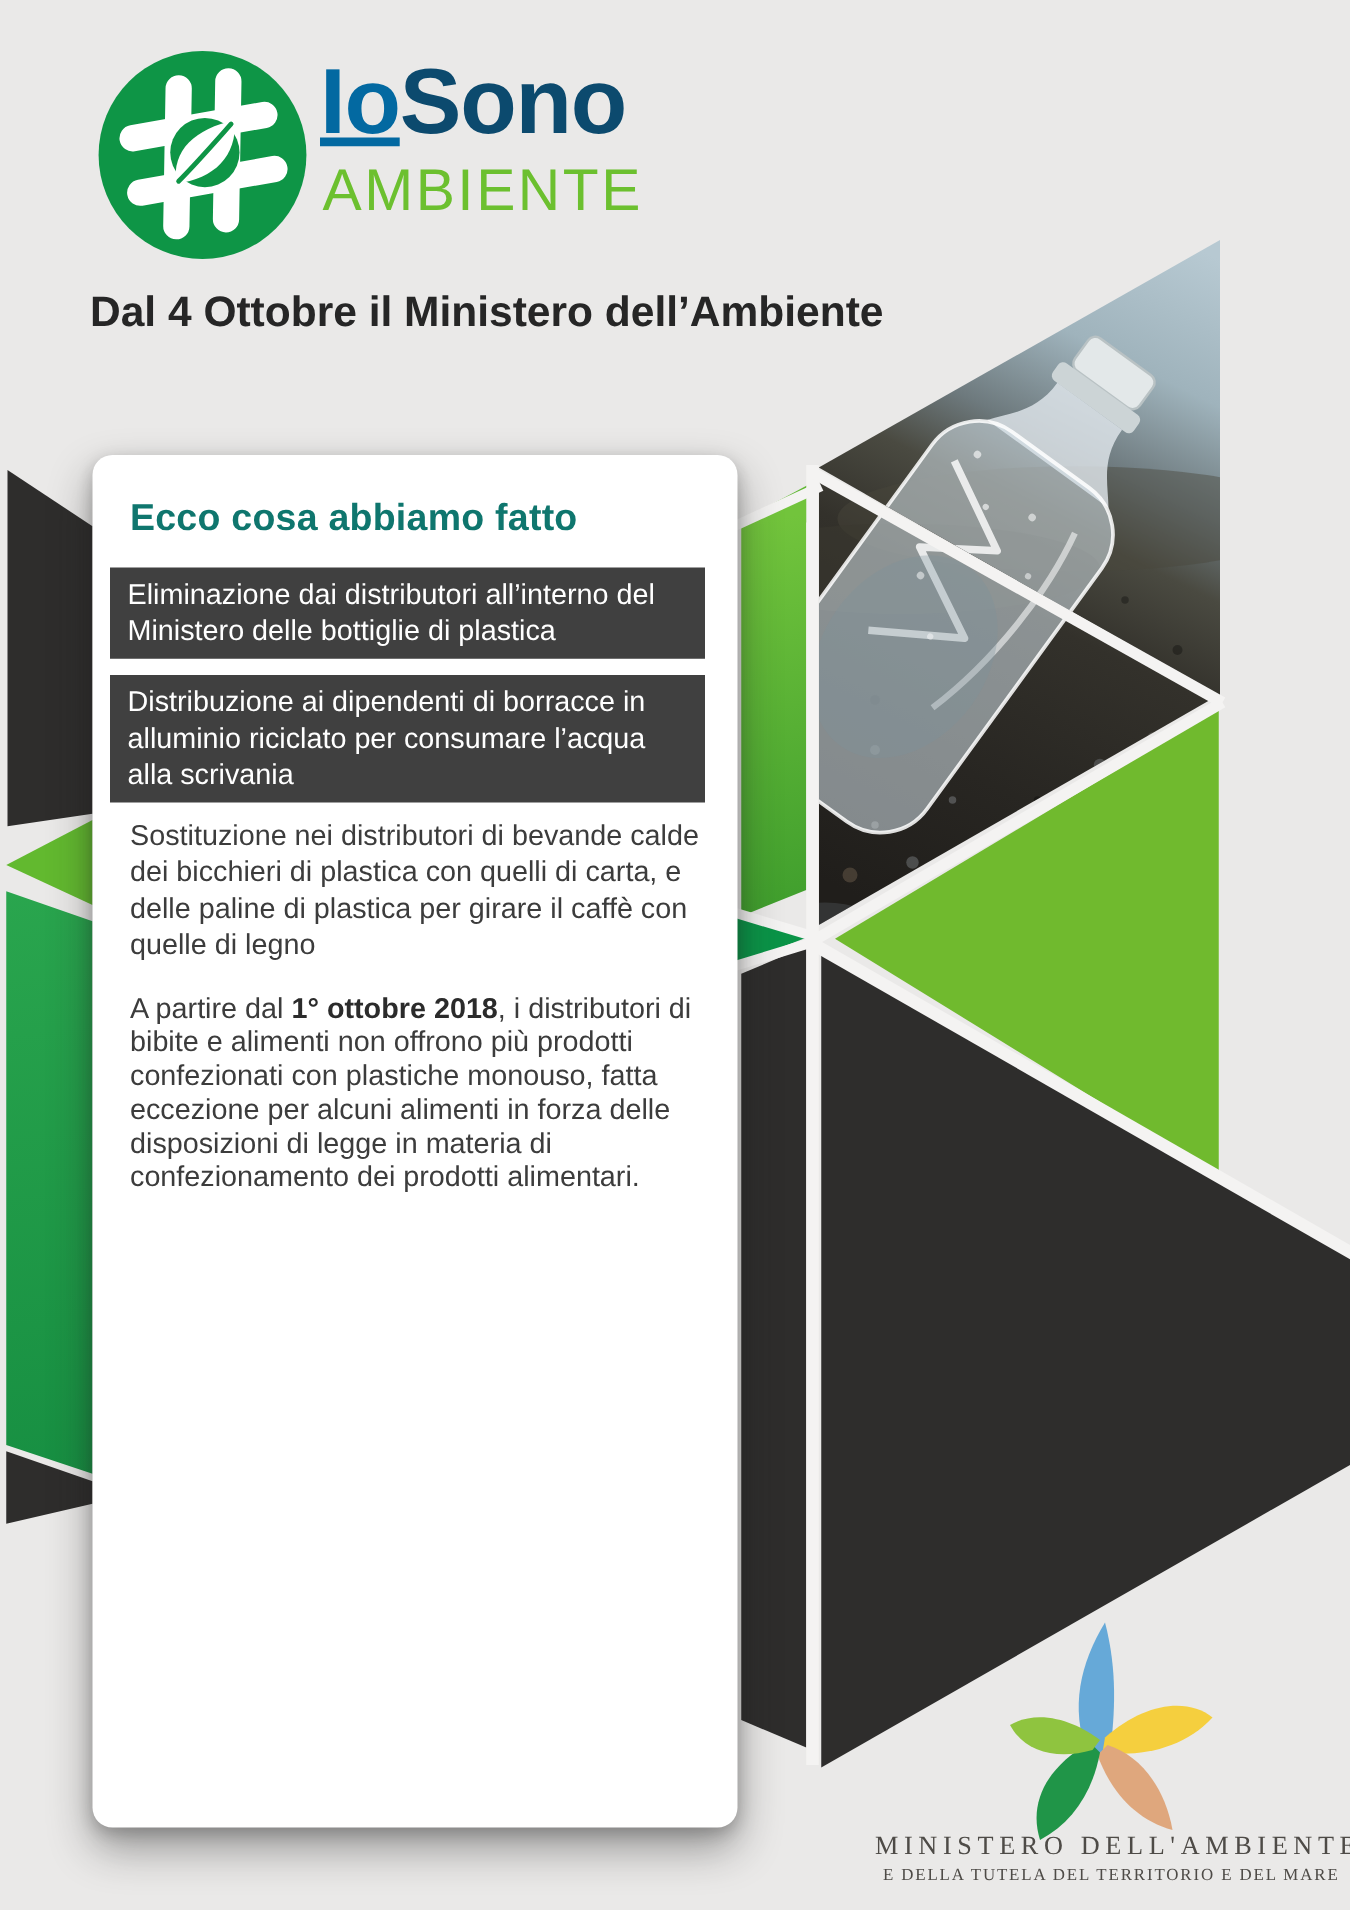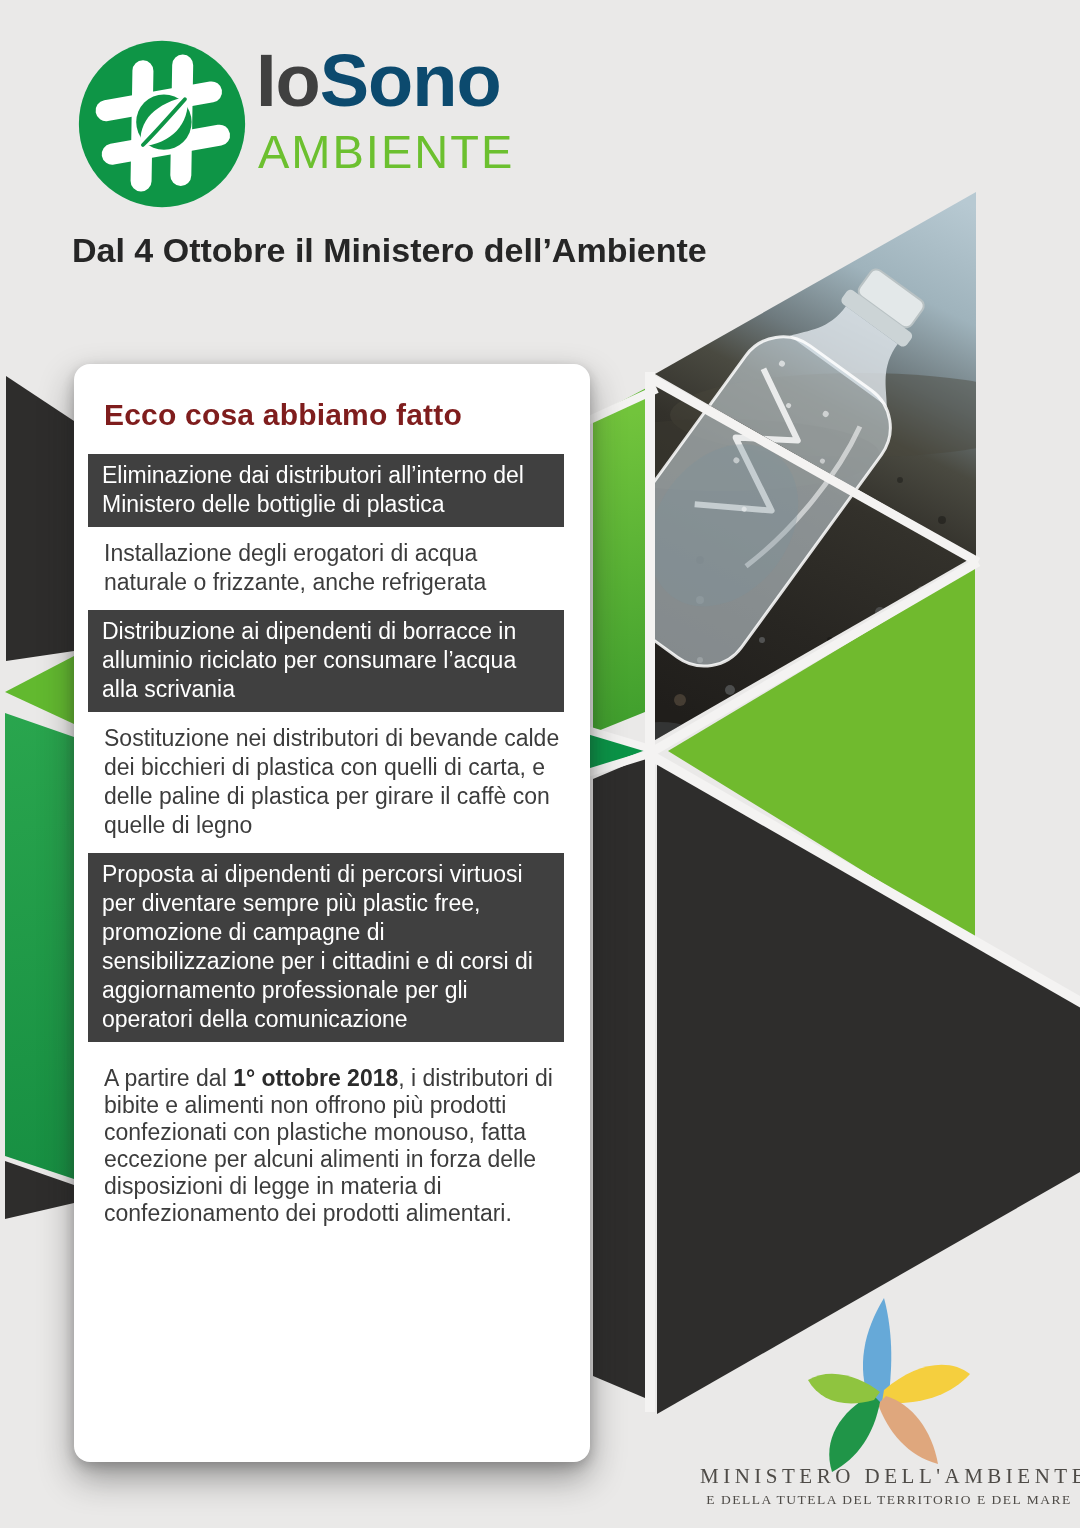--- a/index.html
+++ b/index.html
@@ -6,35 +6,35 @@
   body{
     width:1080px;height:1528px;position:relative;overflow:hidden;
     background:#eae9e8;
     font-family:"Liberation Sans","DejaVu Sans",sans-serif;
     -webkit-font-smoothing:antialiased;
   }
   .abs{position:absolute;}
   
   #hash-logo{left:76px;top:38px;width:172px;height:172px;}
   #logo-line1{left:256px;top:44px;font-size:74px;font-weight:800;letter-spacing:-1px;line-height:1;}
-  #logo-line1 .lt{color:#404040;}
+  #logo-line1 .lt{color:#0369a1;text-decoration:underline;}
   #logo-line1 .dk{color:#0c4a6e;}
   #logo-line2{left:258px;top:128px;font-size:47px;font-weight:400;letter-spacing:2px;color:#6cc02f;line-height:1;}
   
   #headline{left:72px;top:226px;width:800px;font-weight:800;font-size:34px;line-height:48px;color:#262626;}
   #headline .grn{color:#149b47;letter-spacing:.5px;}
   
   #bgshapes{left:0;top:0;width:1080px;height:1528px;}
   
   #card{
     left:74px;top:364px;width:516px;height:1098px;background:#ffffff;border-radius:16px;
     box-shadow:0 16px 34px rgba(30,30,30,.42),0 4px 12px rgba(30,30,30,.22);
     padding:34px 26px 0 30px;box-sizing:border-box;
   }
-  #card h2{margin:0 0 22px 0;font-size:30px;font-weight:800;color:#7f1d1d;letter-spacing:.2px;}
+  #card h2{margin:0 0 22px 0;font-size:30px;font-weight:800;color:#0f766e;letter-spacing:.2px;}
   .item{font-size:23px;line-height:29px;color:#3c3c3c;margin:0 0 11px 0;}
   .item.green{
     background:#404040;color:#ffffff;
     padding:7px 12px 8px 14px;margin-left:-16px;margin-right:0;
     margin-top:13px;margin-bottom:12px;
   }
   #closing{margin-top:23px;font-size:23px;line-height:27px;color:#3c3c3c;}
   #closing .b{font-weight:800;color:#2b2b2b;}
   
   #ministry-star{left:776px;top:1288px;width:204px;height:184px;}
@@ -170,24 +170,22 @@
 <div id="logo-line1" class="abs"><span class="lt">Io</span><span class="dk">Sono</span></div>
 <div id="logo-line2" class="abs">AMBIENTE</div>
 
 <div id="headline" class="abs">
   <div>Dal 4 Ottobre il Ministero dell’Ambiente</div>
 </div>
 
 <div id="card" class="abs">
   <h2>Ecco cosa abbiamo fatto</h2>
   <div class="item green">Eliminazione dai distributori all’interno del Ministero delle bottiglie di plastica</div>
-  <div class="item">Installazione degli erogatori di acqua naturale o frizzante, anche refrigerata</div>
   <div class="item green">Distribuzione ai dipendenti di borracce in alluminio riciclato per consumare l’acqua alla scrivania</div>
   <div class="item">Sostituzione nei distributori di bevande calde dei bicchieri di plastica con quelli di carta, e delle paline di plastica per girare il caffè con quelle di legno</div>
-  <div class="item green">Proposta ai dipendenti di percorsi virtuosi per diventare sempre più plastic free, promozione di campagne di sensibilizzazione per i cittadini e di corsi di aggiornamento professionale per gli operatori della comunicazione</div>
   <p id="closing"><span>A partire dal </span><span class="b">1° ottobre 2018</span><span>, i distributori di bibite e alimenti non offrono più prodotti confezionati con plastiche monouso, fatta eccezione per alcuni alimenti in forza delle disposizioni di legge in materia di confezionamento dei prodotti alimentari.</span></p>
 </div>
 
 <svg id="ministry-star" class="abs" viewBox="-102 -108 204 184" xmlns="http://www.w3.org/2000/svg">
   <path d="M-8,8 C-22,-30 -14,-65 6,-98 C16,-60 14,-25 10,6 Z" fill="#66a9d8"></path>
   <path d="M6,-6 C38,-34 72,-38 92,-22 C70,2 36,10 4,6 Z" fill="#f5cf3e"></path>
   <path d="M8,0 C34,8 54,34 60,68 C30,60 10,36 0,8 Z" fill="#dfa77d"></path>
   <path d="M2,6 C-4,38 -20,62 -46,76 C-56,44 -38,16 -6,-2 Z" fill="#209548"></path>
   <path d="M-4,4 C-32,12 -58,6 -70,-16 C-46,-30 -16,-18 2,-4 Z" fill="#8fc43f"></path>
 </svg>

